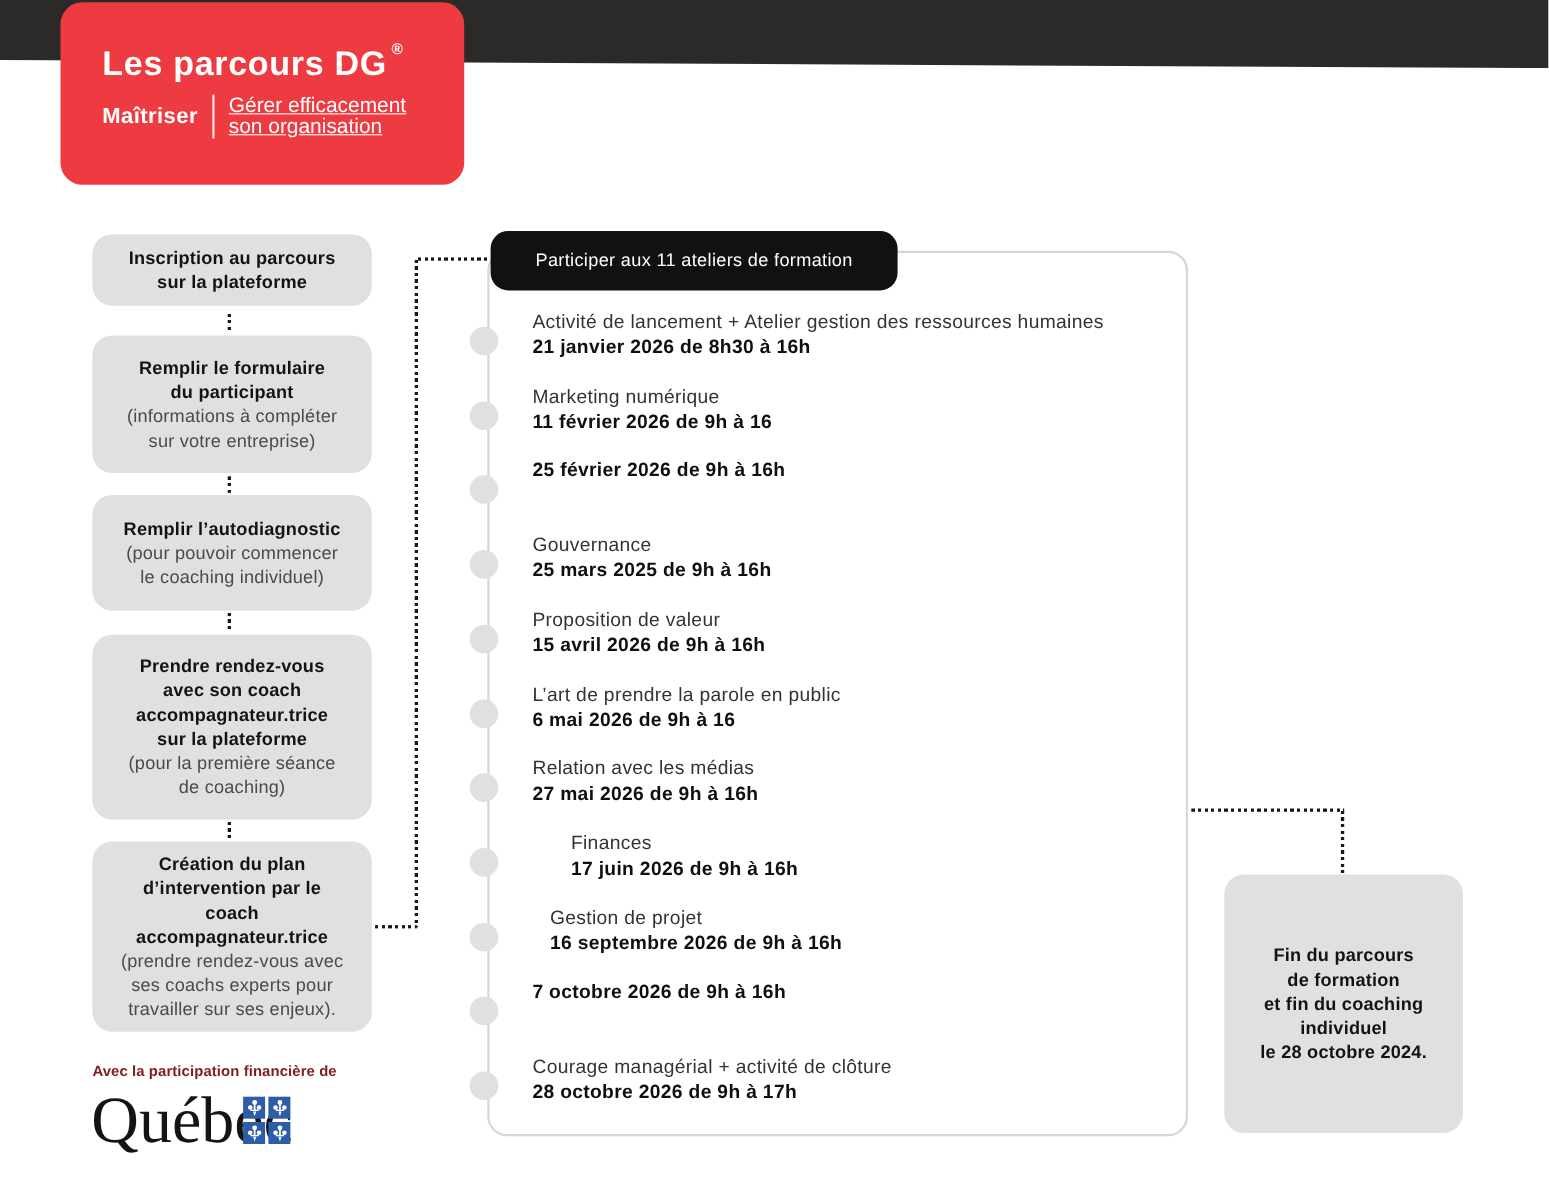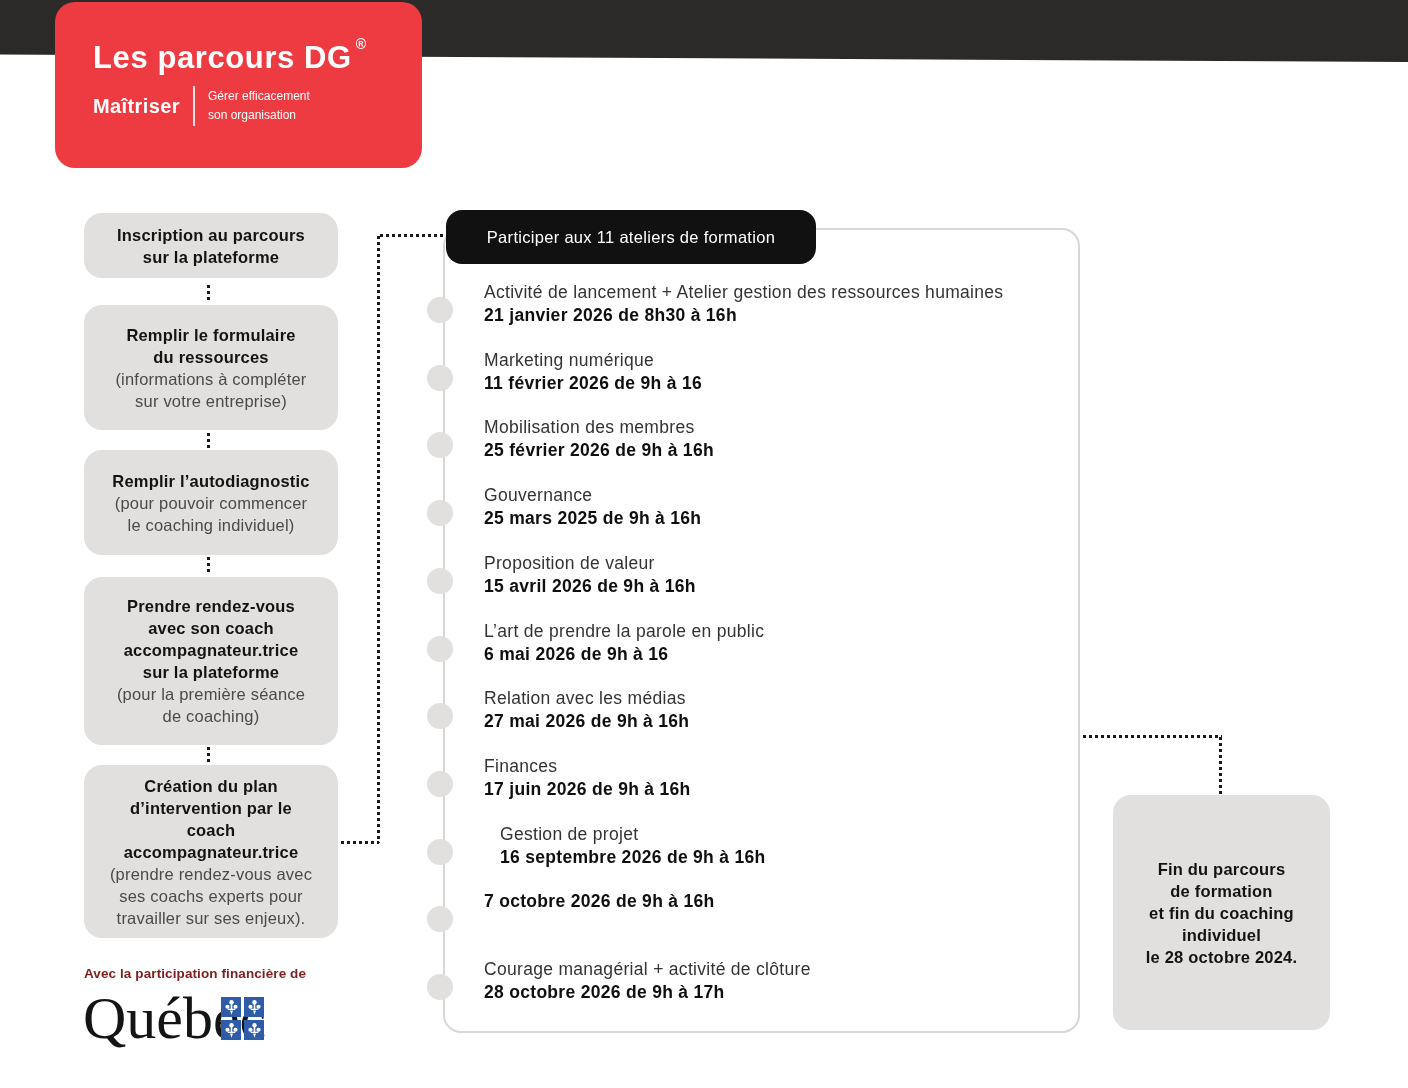--- a/index.html
+++ b/index.html
@@ -11,21 +11,21 @@
           clip-path:polygon(0 0,100% 0,100% 100%,0 88%);z-index:1;}
 
   
   .logo-card{position:absolute;left:55px;top:2px;width:367px;height:166px;background:#ee3b41;
              border-radius:20px;z-index:3;color:#fff;}
   .logo-title{position:absolute;left:38px;top:38px;font-size:31px;font-weight:bold;letter-spacing:.6px;white-space:nowrap;}
   .logo-reg{font-size:14px;vertical-align:super;position:relative;top:-8px;left:4px;font-weight:bold;}
   .logo-sub{position:absolute;left:38px;top:84px;display:flex;align-items:center;}
   .logo-program{font-size:20px;font-weight:bold;letter-spacing:.4px;}
   .logo-divider{width:2px;height:40px;background:rgba(255,255,255,.85);margin:0 13px;}
-  .logo-tagline{font-size:12px;line-height:19px;white-space:pre-line;}
+  .logo-tagline{font-size:19px;line-height:19px;white-space:pre-line;text-decoration:underline;}
 
   
   .step{position:absolute;left:84px;width:254px;background:#e2e0de;border-radius:18px;
         display:flex;flex-direction:column;justify-content:center;text-align:center;
         box-sizing:border-box;padding:0 20px;z-index:2;}
   .step-bold{font-size:16.5px;font-weight:bold;color:#131313;line-height:22px;letter-spacing:.2px;white-space:pre-line;}
   .step-normal{font-size:16.5px;color:#4a4a4a;line-height:22px;letter-spacing:.2px;white-space:pre-line;}
   .step:nth-of-type(1){top:213px;height:65px;}
   .step:nth-of-type(2){top:305px;height:125px;}
   .step:nth-of-type(3){top:450px;height:105px;}
@@ -91,21 +91,21 @@
 
   <div id="steps-layer">
   <div class="step">
     <div class="step-bold">Inscription au parcours
 sur la plateforme</div>
 
   </div>
 
   <div class="step">
     <div class="step-bold">Remplir le formulaire
-du ressources</div>
+du participant</div>
     <div class="step-normal">(informations à compléter
 sur votre entreprise)</div>
   </div>
 
   <div class="step">
     <div class="step-bold">Remplir l’autodiagnostic</div>
     <div class="step-normal">(pour pouvoir commencer
 le coaching individuel)</div>
   </div>
 
@@ -145,21 +145,20 @@
     <div class="ws-title">Activité de lancement + Atelier gestion des ressources humaines</div>
     <div class="ws-date">21 janvier 2026 de 8h30 à 16h</div>
   </div>
 
   <div class="ws-item" style="top: 348.7px;">
     <div class="ws-title">Marketing numérique</div>
     <div class="ws-date">11 février 2026 de 9h à 16</div>
   </div>
 
   <div class="ws-item" style="top: 416.4px;">
-    <div class="ws-title">Mobilisation des membres</div>
     <div class="ws-date">25 février 2026 de 9h à 16h</div>
   </div>
 
   <div class="ws-item" style="top: 484.1px;">
     <div class="ws-title">Gouvernance</div>
     <div class="ws-date">25 mars 2025 de 9h à 16h</div>
   </div>
 
   <div class="ws-item" style="top: 551.8px;">
     <div class="ws-title">Proposition de valeur</div>
@@ -169,21 +168,21 @@
   <div class="ws-item" style="top: 619.5px;">
     <div class="ws-title">L’art de prendre la parole en public</div>
     <div class="ws-date">6 mai 2026 de 9h à 16</div>
   </div>
 
   <div class="ws-item" style="top: 687.2px;">
     <div class="ws-title">Relation avec les médias</div>
     <div class="ws-date">27 mai 2026 de 9h à 16h</div>
   </div>
 
-  <div class="ws-item" style="top: 754.9px;">
+  <div class="ws-item" style="top: 754.9px; margin-left: 35px;">
     <div class="ws-title">Finances</div>
     <div class="ws-date">17 juin 2026 de 9h à 16h</div>
   </div>
 
   <div class="ws-item" style="top: 822.6px; margin-left: 16px;">
     <div class="ws-title">Gestion de projet</div>
     <div class="ws-date">16 septembre 2026 de 9h à 16h</div>
   </div>
 
   <div class="ws-item" style="top: 890.3px;">

